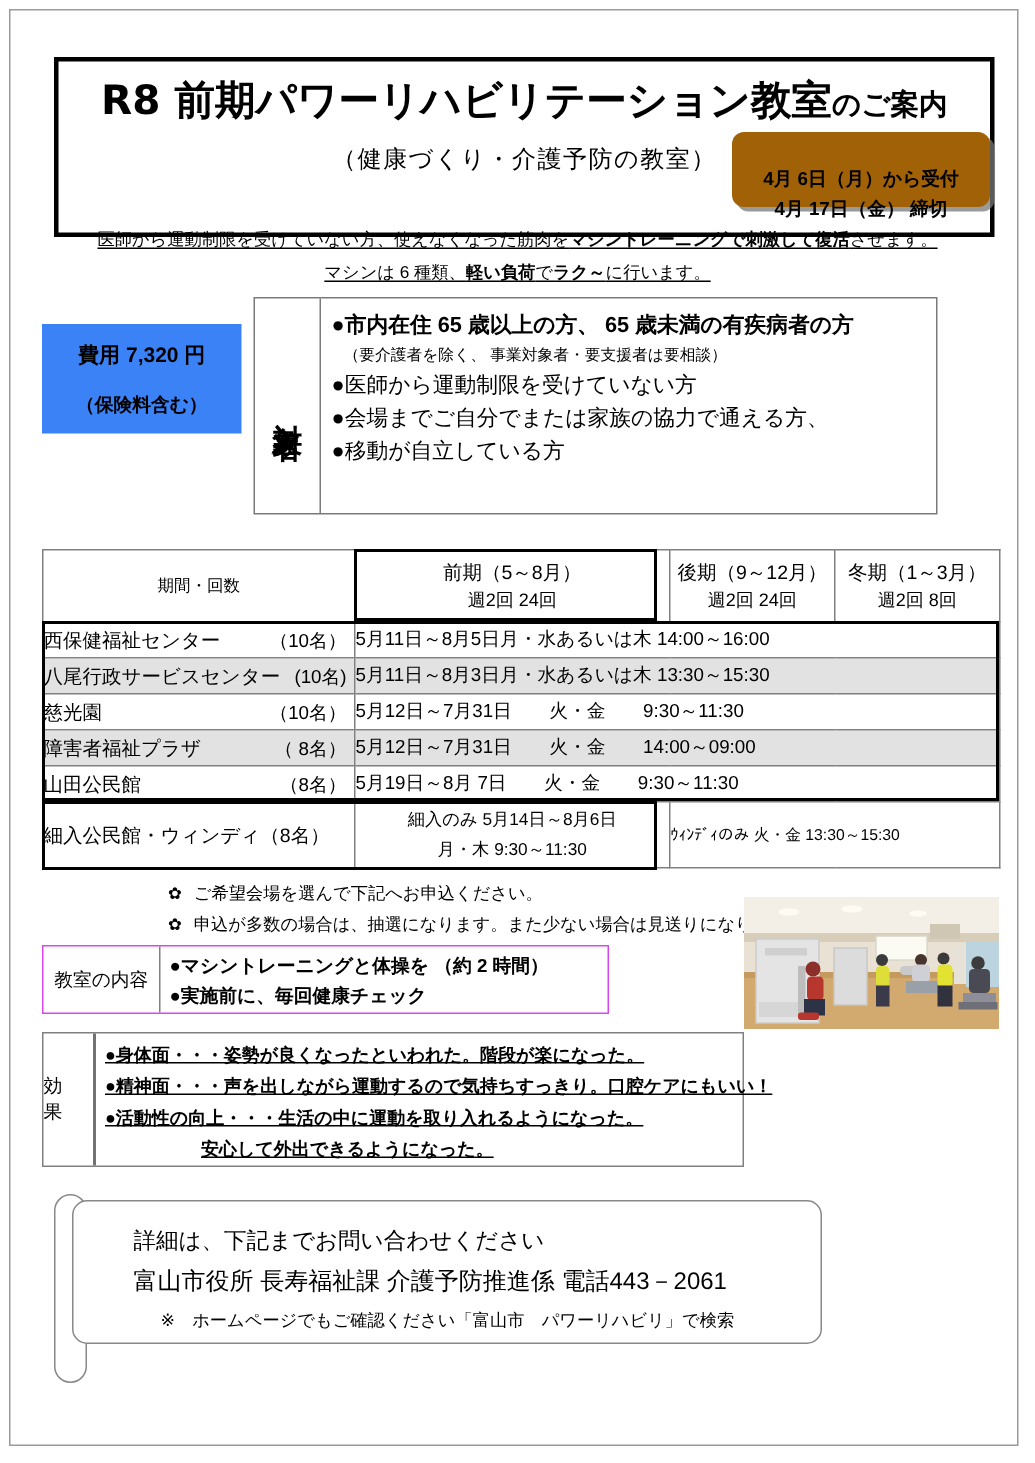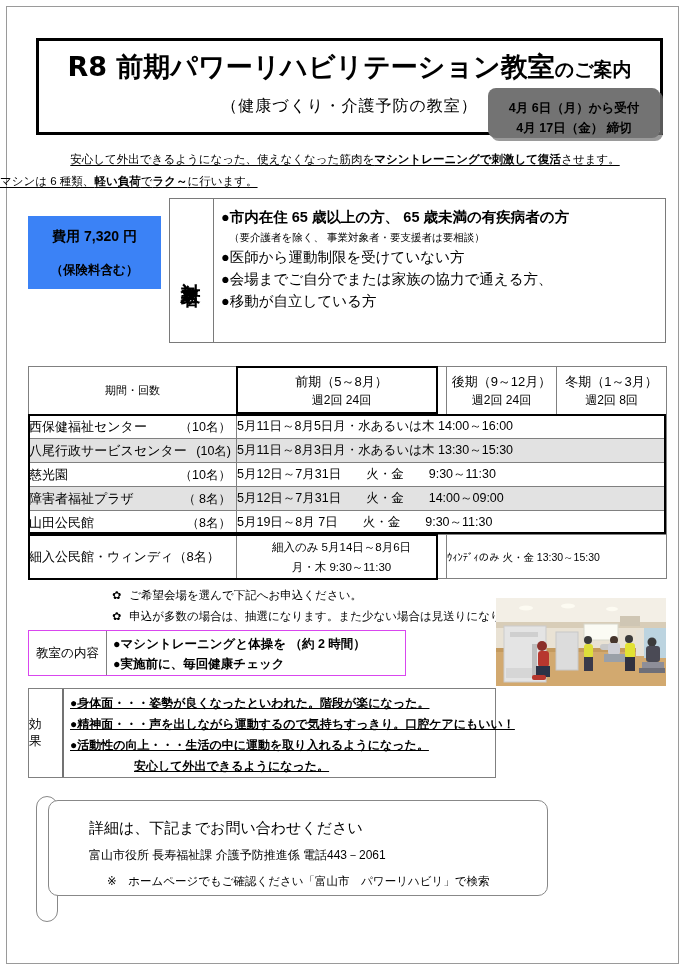--- a/index.html
+++ b/index.html
@@ -14,72 +14,72 @@
   }
   .page-frame{
     position:absolute;left:6px;top:6px;width:673px;height:958px;
     border:1px solid #9a9a9a;
     box-sizing:border-box;
     pointer-events:none;
   }
 
   
   .title-box{
-    position:absolute;left:36px;top:38px;width:627px;height:97px;
+    position:absolute;left:36px;top:38px;width:627px;height:120px;
     border:3px solid #000;box-sizing:border-box;background:#fff;
   }
   .title-main{
     position:absolute;left:0;top:8px;width:100%;
     text-align:center;white-space:nowrap;
   }
   .title-main .big{
     font-size:27px;font-weight:bold;letter-spacing:0px;
     font-family:"DejaVu Sans","Liberation Sans",sans-serif;
   }
   .title-main .small{
     font-size:19px;font-weight:bold;letter-spacing:0px;
   }
   .title-sub{
     position:absolute;left:0;top:55px;width:100%;
     text-align:center;font-size:16px;letter-spacing:1px;
   }
   .date-badge{
     position:absolute;left:488px;top:88px;width:172px;height:50px;
-    background:#737373;border-radius:8px;
+    background:#a16207;border-radius:8px;
     box-shadow:3px 3px 0 rgba(120,120,120,.75);
-    box-sizing:border-box;padding-top:10px;
+    box-sizing:border-box;padding-top:21px;
     text-align:center;
   }
   .date-badge div{
     font-size:12.5px;font-weight:bold;line-height:20px;white-space:nowrap;
   }
 
   
   .intro1{
     position:absolute;left:0;top:152px;width:690px;text-align:center;
     font-size:11.5px;white-space:nowrap;
   }
   .intro2{
-    position:absolute;left:0;top:174px;width:690px;text-align:left;
+    position:absolute;left:0;top:174px;width:690px;text-align:center;
     font-size:11.5px;white-space:nowrap;
   }
   .intro1 u,.intro2 u{text-decoration:underline;text-underline-offset:2px;}
   .b{font-weight:bold;}
 
   
   .cost-box{
     position:absolute;left:28px;top:216px;width:133px;height:73px;
     background:#3b82f6;box-sizing:border-box;text-align:center;
   }
   .cost-box .l1{font-size:14px;font-weight:bold;margin-top:12px;white-space:nowrap;}
   .cost-box .l2{font-size:12.5px;font-weight:bold;margin-top:16px;white-space:nowrap;}
 
   
   .target-box{
-    position:absolute;left:169px;top:198px;width:497px;height:145px;
+    position:absolute;left:169px;top:198px;width:456px;height:145px;
     border:1px solid #7a7a7a;box-sizing:border-box;display:flex;background:#fff;
   }
   .target-label{
     width:44px;border-right:1px solid #7a7a7a;
     display:flex;align-items:center;justify-content:center;
     box-sizing:border-box;
   }
   .target-label span{
     writing-mode:vertical-rl;font-size:20px;font-weight:bold;letter-spacing:3px;
   }
@@ -160,41 +160,41 @@
     position:absolute;left:48px;top:800px;width:500px;height:96px;
     border:1px solid #888;border-radius:10px;box-sizing:border-box;
     background:#fff;padding:14px 0 0 40px;
   }
   .curl{
     position:absolute;left:36px;top:796px;width:22px;height:126px;
     border:1px solid #888;border-radius:11px;box-sizing:border-box;
     background:#fff;
   }
   .cl1{font-size:15px;line-height:26px;white-space:nowrap;}
-  .cl2{font-size:12px;line-height:28px;white-space:nowrap;}
+  .cl2{font-size:16px;line-height:28px;white-space:nowrap;}
   .cl3{font-size:11.5px;line-height:24px;white-space:nowrap;padding-left:18px;}
 </style>
 </head>
 <body>
 
 <div class="page-frame"></div>
 
 <div class="title-box">
   <div class="title-main">
     <span class="big">R8 前期パワーリハビリテーション教室</span><span class="small">のご案内</span>
   </div>
   <div class="title-sub">（健康づくり・介護予防の教室）</div>
 </div>
 
 <div class="date-badge">
   <div>4月  6日（月）から受付</div>
   <div>4月 17日（金）  締切</div>
 </div>
 
-<div class="intro1"><u><span>安心して外出できるようになった、使えなくなった筋肉を</span><span class="b">マシントレーニングで刺激して復活</span><span>させます。</span></u></div>
+<div class="intro1"><u><span>医師から運動制限を受けていない方、使えなくなった筋肉を</span><span class="b">マシントレーニングで刺激して復活</span><span>させます。</span></u></div>
 <div class="intro2"><u><span>マシンは 6 種類、</span><span class="b">軽い負荷</span><span>で</span><span class="b">ラク～</span><span>に行います。</span></u></div>
 
 <div class="cost-box">
   <div class="l1">費用  7,320 円</div>
   <div class="l2">（保険料含む）</div>
 </div>
 
 <div class="target-box">
   <div class="target-label">
     <span>対象者</span>

